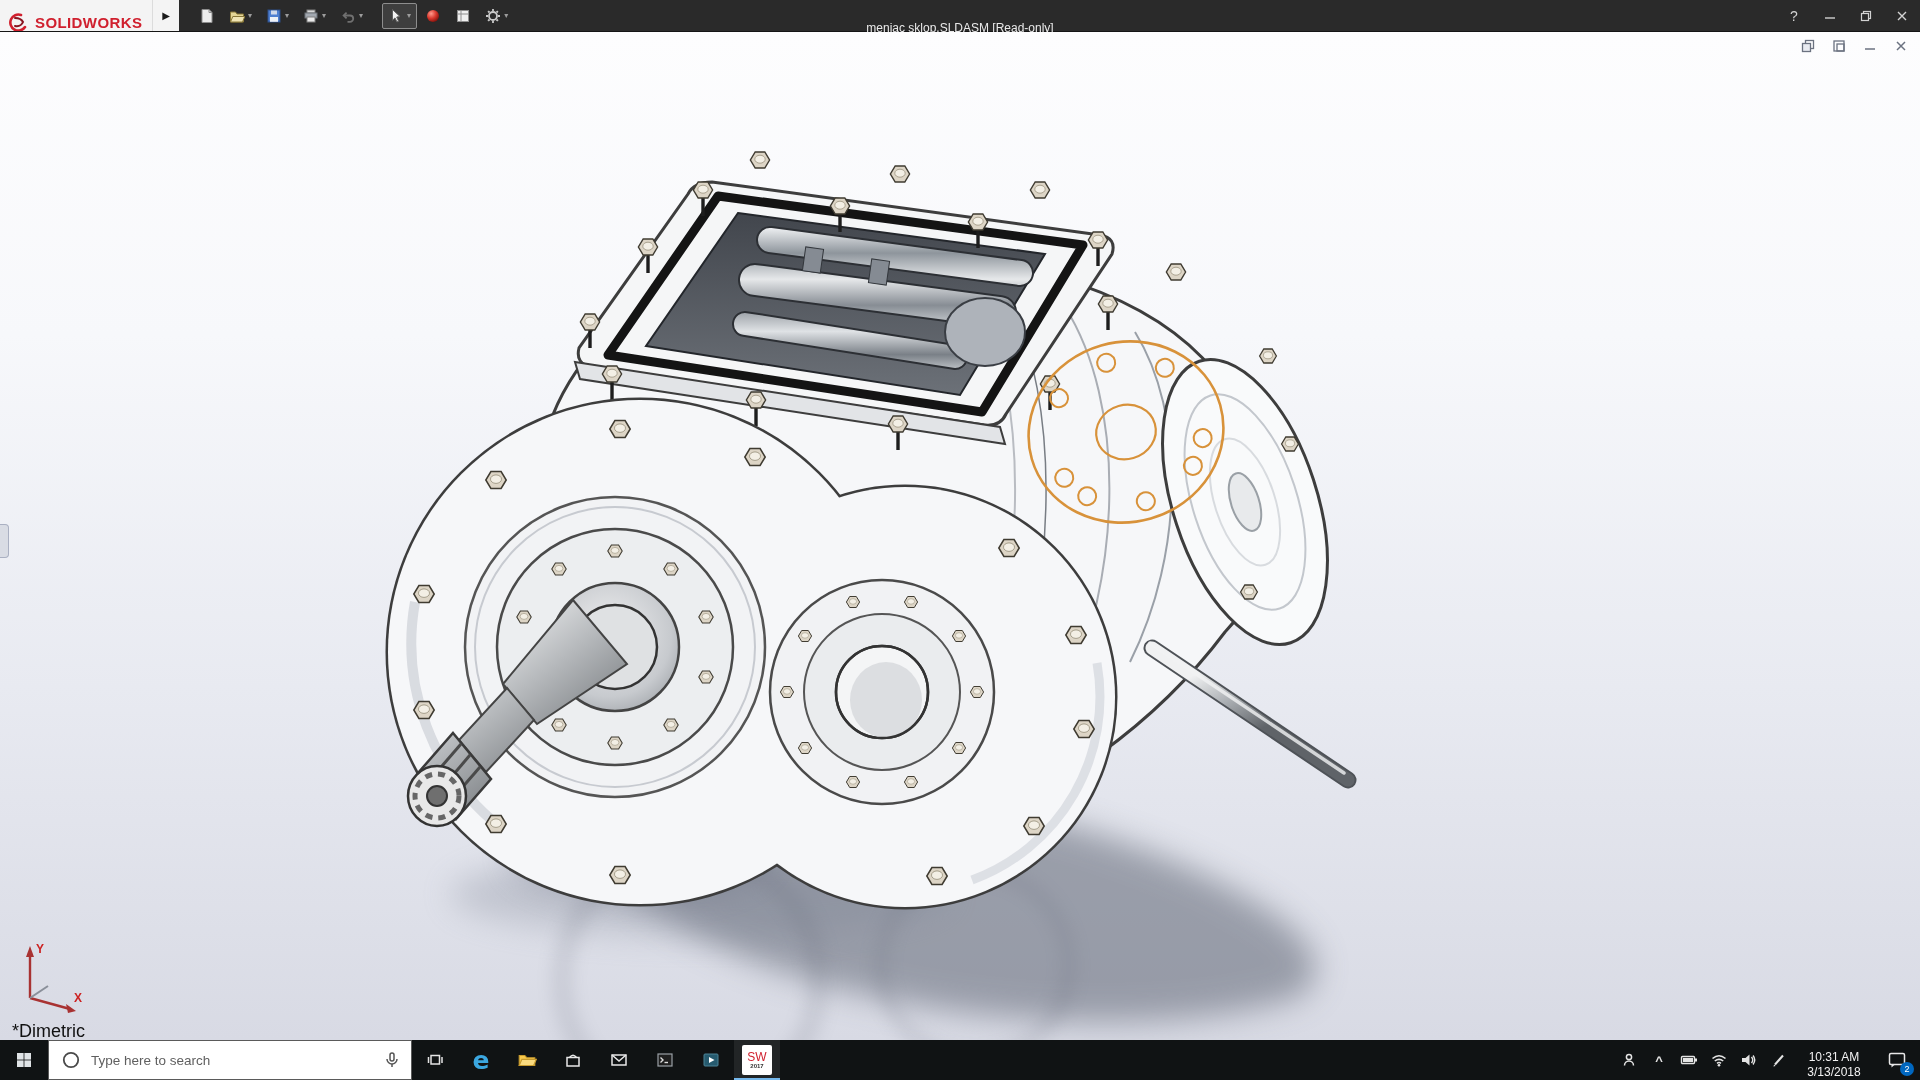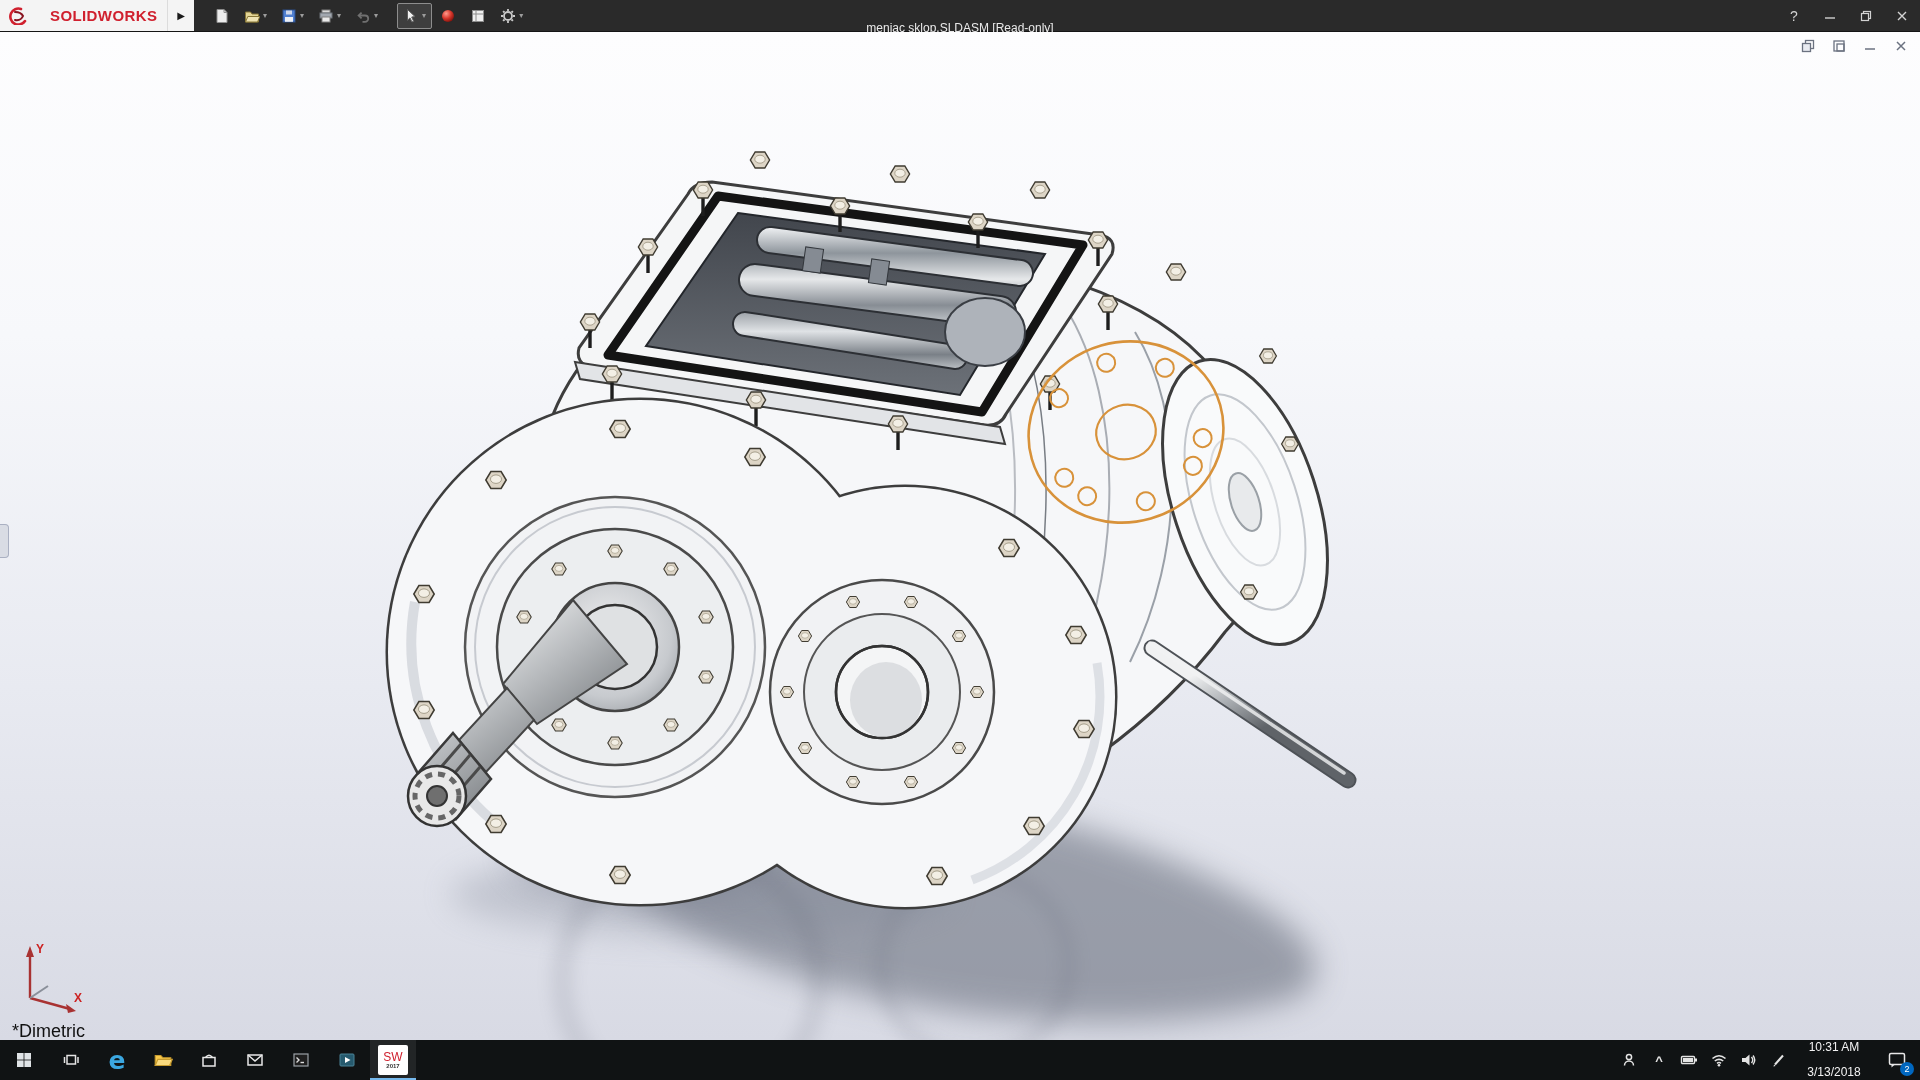--- a/index.html
+++ b/index.html
@@ -3,21 +3,21 @@
 <meta charset="utf-8">
 <style>
   *{box-sizing:border-box;margin:0;padding:0}
   html,body{width:1920px;height:1080px;overflow:hidden;background:#000;
     font-family:"Liberation Sans","DejaVu Sans",sans-serif}
   .screen{width:1920px;height:1080px;display:flex;flex-direction:column}
 
   
   .titlebar{flex:0 0 32px;height:32px;background:#2a2a2a;display:flex;align-items:center;
     position:relative;border-bottom:1px solid #151515}
-  .logo{height:100%;background:#f4f4f4;display:flex;align-items:center;padding:0 10px 0 8px;gap:22px}
+  .logo{height:100%;background:#f4f4f4;display:flex;align-items:flex-end;padding:0 10px 0 8px;gap:7px}
   .logo-mark{display:block}
   .logo-text{color:#d0202e;font-weight:bold;font-size:15px;letter-spacing:.4px}
   .flyout{height:100%;background:#f4f4f4;display:flex;align-items:center;padding:0 9px;
     border-left:1px solid #dcdcdc;color:#1a1a1a;font-size:10px}
   .tb-tools{display:flex;align-items:center;margin-left:14px;gap:2px}
   .tb-btn{height:26px;display:flex;align-items:center;padding:0 5px;border:1px solid transparent;
     border-radius:2px;gap:3px}
   .tb-btn.active{border-color:#8d8d8d;background:#3e3e3e}
   .caret{color:#9c9c9c;font-size:8px;line-height:1}
   .tb-sep{width:9px;height:1px}
@@ -46,21 +46,21 @@
   .search-text{color:#5f5f5f;font-size:13.5px;flex:1 1 auto;white-space:nowrap}
   .edge-glyph{font-family:"DejaVu Sans",sans-serif;font-weight:bold;font-size:25px;color:#3ba7e0;line-height:1}
   .sw-tile{width:30px;height:30px;background:#fff;border-radius:2px;display:flex;flex-direction:column;
     align-items:center;justify-content:center;line-height:1}
   .sw-label{color:#d0202e;font-weight:normal;font-size:12px}
   .sw-year{color:#333;font-size:6px;font-weight:bold}
   .tb-item.running{box-shadow:inset 0 -2px 0 #76b9ed;background:rgba(255,255,255,.08)}
   .tray{margin-left:auto;display:flex;align-items:stretch}
   .tray-item{width:30px;display:flex;align-items:center;justify-content:center}
   .chevron-glyph{font-size:13px;font-weight:bold;color:#e4e4e4}
-  .clock{width:80px;display:flex;flex-direction:column;align-items:center;justify-content:space-between;
+  .clock{width:80px;display:flex;flex-direction:column;align-items:center;justify-content:flex-end;
     font-size:12px;line-height:1.25;color:#f2f2f2}
   .action-center{width:46px;position:relative}
   .badge{position:absolute;right:6px;bottom:4px;min-width:14px;height:14px;border-radius:7px;
     background:#0067c0;color:#fff;font-size:9px;display:flex;align-items:center;justify-content:center;
     padding:0 3px}
 </style>
 </head>
 <body>
 
 <div class="screen">
@@ -436,20 +436,31 @@
   <footer class="taskbar">
     <div class="tb-item start">
       <svg width="16" height="16" viewBox="0 0 16 16">
         <rect x="1" y="1" width="6.6" height="6.6" fill="#dfe3e6"></rect>
           <rect x="8.4" y="1" width="6.6" height="6.6" fill="#dfe3e6"></rect>
         <rect x="1" y="8.4" width="6.6" height="6.6" fill="#dfe3e6"></rect>
           <rect x="8.4" y="8.4" width="6.6" height="6.6" fill="#dfe3e6"></rect>
       </svg>
     </div>
 
+    <div class="search">
+      <svg width="20" height="20" viewBox="0 0 20 20">
+        <circle cx="10" cy="10" r="7.2" fill="none" stroke="#4a4a4a" stroke-width="1.8"></circle>
+      </svg>
+      <span class="search-text">Type here to search</span>
+      <svg width="18" height="18" viewBox="0 0 18 18">
+        <rect x="7" y="2" width="4" height="8" rx="2" fill="none" stroke="#555" stroke-width="1.5"></rect>
+        <path d="M4 8 a5 5 0 0 0 10 0" fill="none" stroke="#555" stroke-width="1.5"></path>
+        <line x1="9" y1="13" x2="9" y2="16" stroke="#555" stroke-width="1.5"></line>
+      </svg>
+    </div>
 
     <div class="tb-item">
       <svg width="18" height="18" viewBox="0 0 18 18">
         <rect x="5" y="4.5" width="8.5" height="8.5" fill="none" stroke="#e4e4e4" stroke-width="1.5"></rect>
         <line x1="2.5" y1="6" x2="2.5" y2="12" stroke="#e4e4e4" stroke-width="1.5"></line>
         <line x1="16" y1="6" x2="16" y2="12" stroke="#e4e4e4" stroke-width="1.5"></line>
       </svg>
     </div>
     <div class="tb-item">
       <span class="edge-glyph">e</span>

